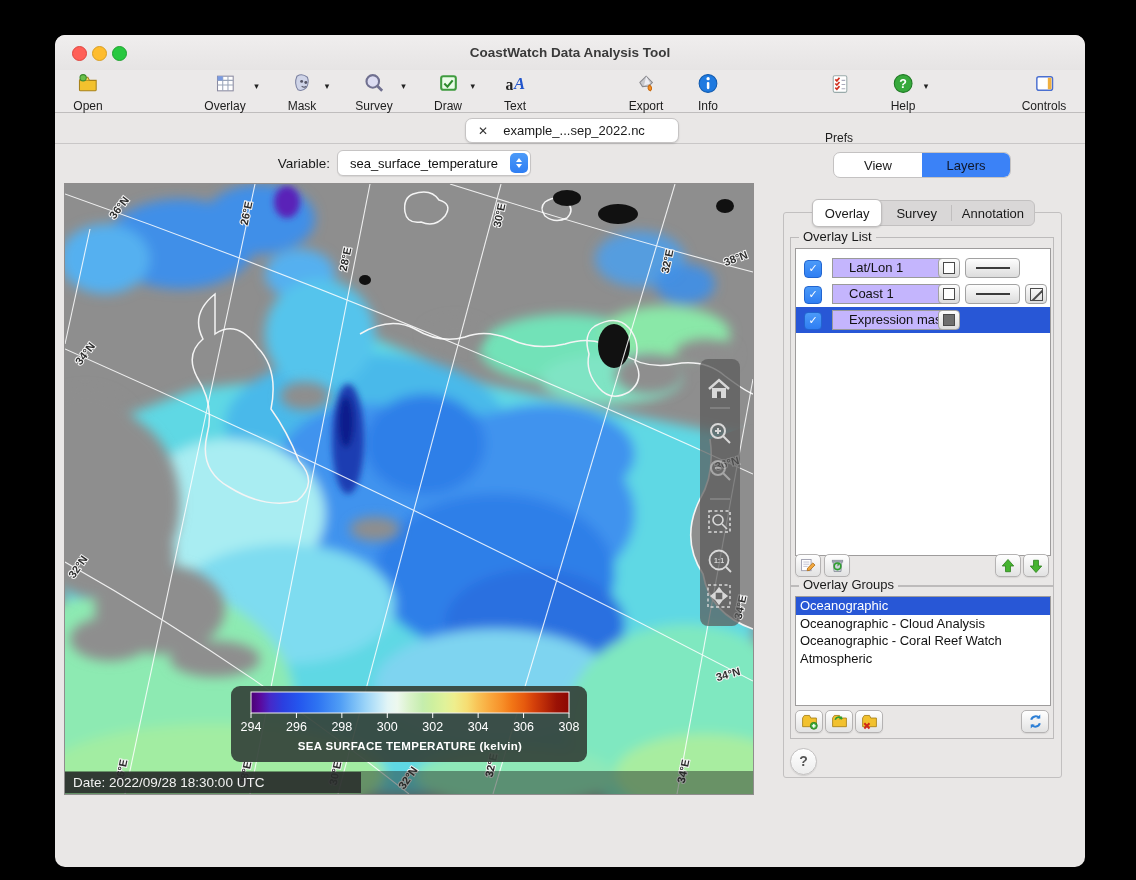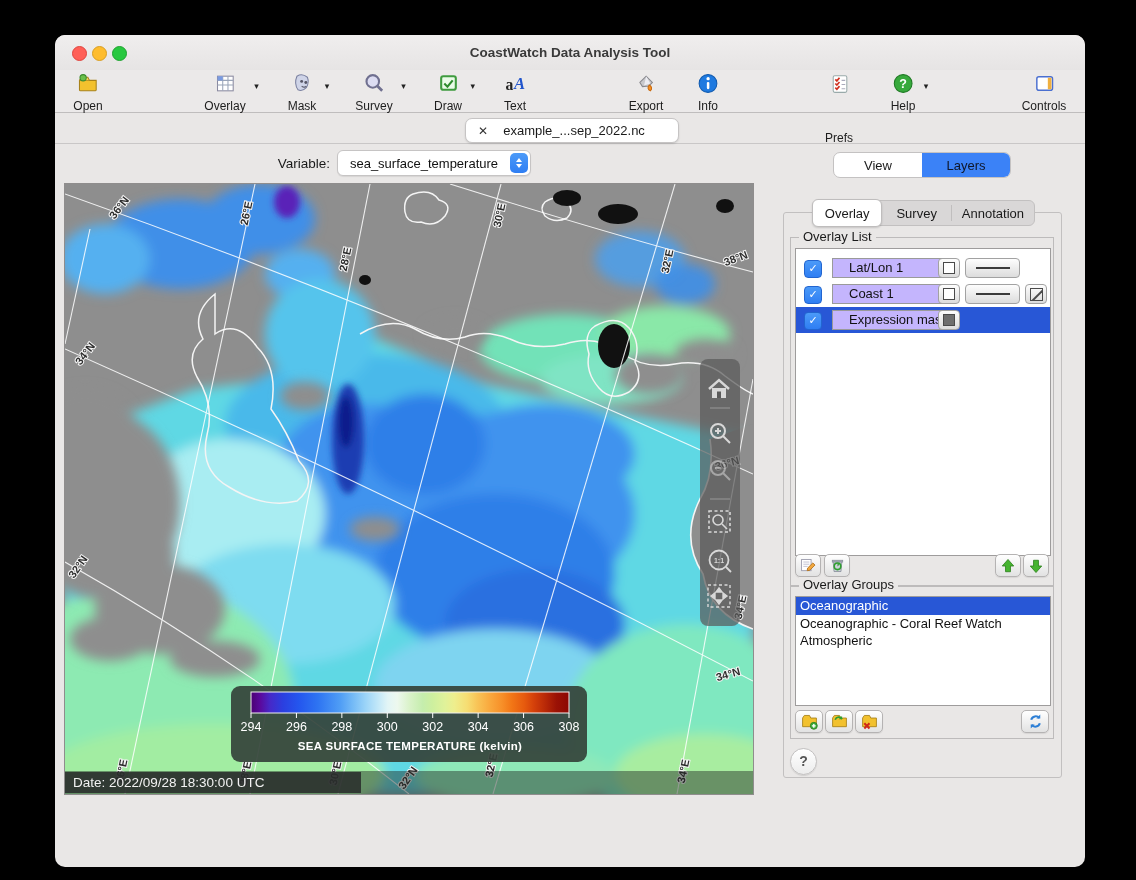--- a/index.html
+++ b/index.html
@@ -469,20 +469,21 @@
       <svg width="18" height="18" viewBox="0 0 22 22">
         <path d="M11 19l-7-8h4V4h6v7h4z" fill="#46b430" stroke="#2c7f1c"></path>
         </svg>
     </div>
   </div>
 
   <div class="gbox" style="left:735px;top:550px;width:262px;height:152px;text-decoration:underline;">
     <span class="gb-title">Overlay Groups</span>
     <div class="listbox" style="left:4px;top:10px;width:254px;height:108px;">
         <div class="groupitem sel">Oceanographic</div>
+        <div class="groupitem">Oceanographic - Cloud Analysis</div>
         <div class="groupitem">Oceanographic - Coral Reef Watch</div>
         <div class="groupitem">Atmospheric</div>
       </div>
     <div class="sq-btn" style="left:4px;top:124px;width:26px;height:21px;">
       <svg width="19" height="19" viewBox="0 0 22 22">
         <path d="M3 7l2-3h6l1.5 3H19v10H3z" fill="#f2c12e" stroke="#a8821a"></path>
         <circle cx="16" cy="16" r="4" fill="#3fae3f" stroke="#2c7f1c"></circle>
         <path d="M16 13.8v4.4M13.8 16h4.4" stroke="#fff" stroke-width="1.6"></path>
         </svg>
     </div>

